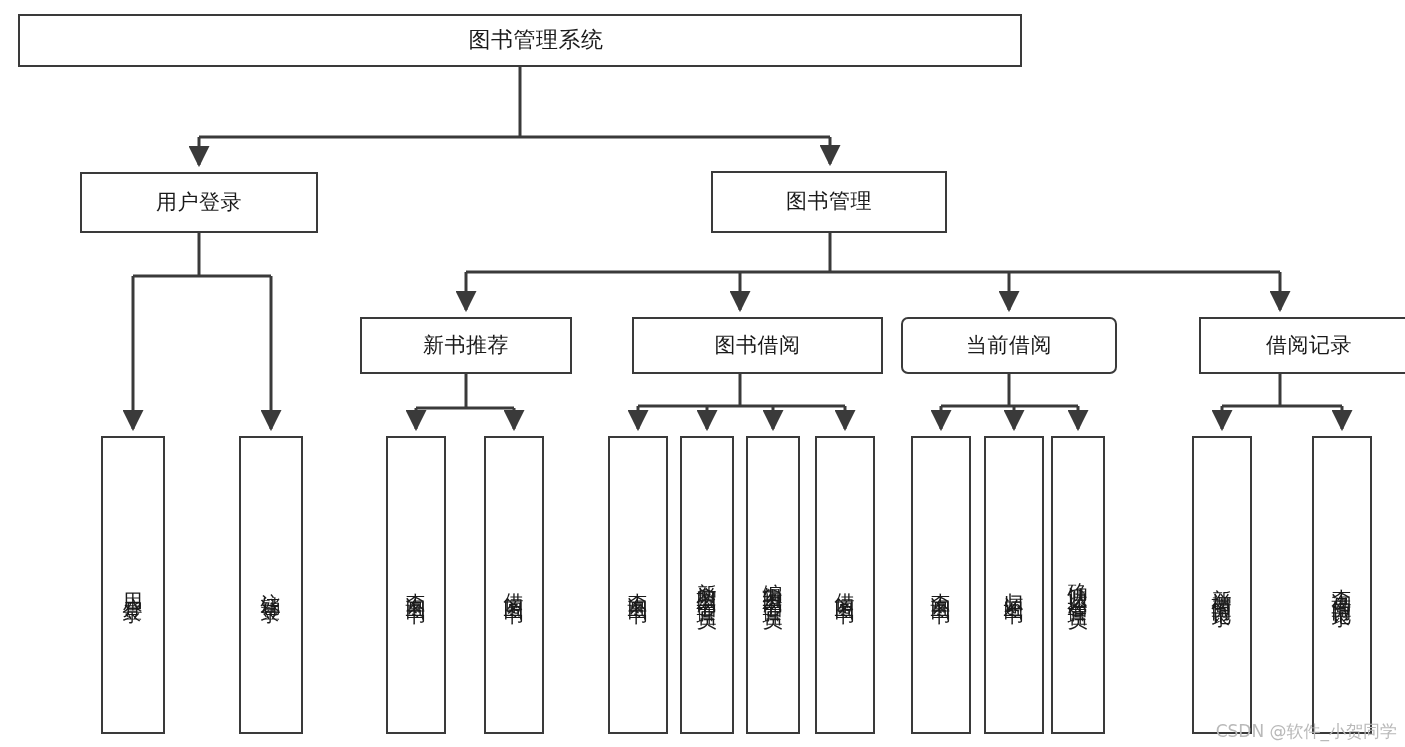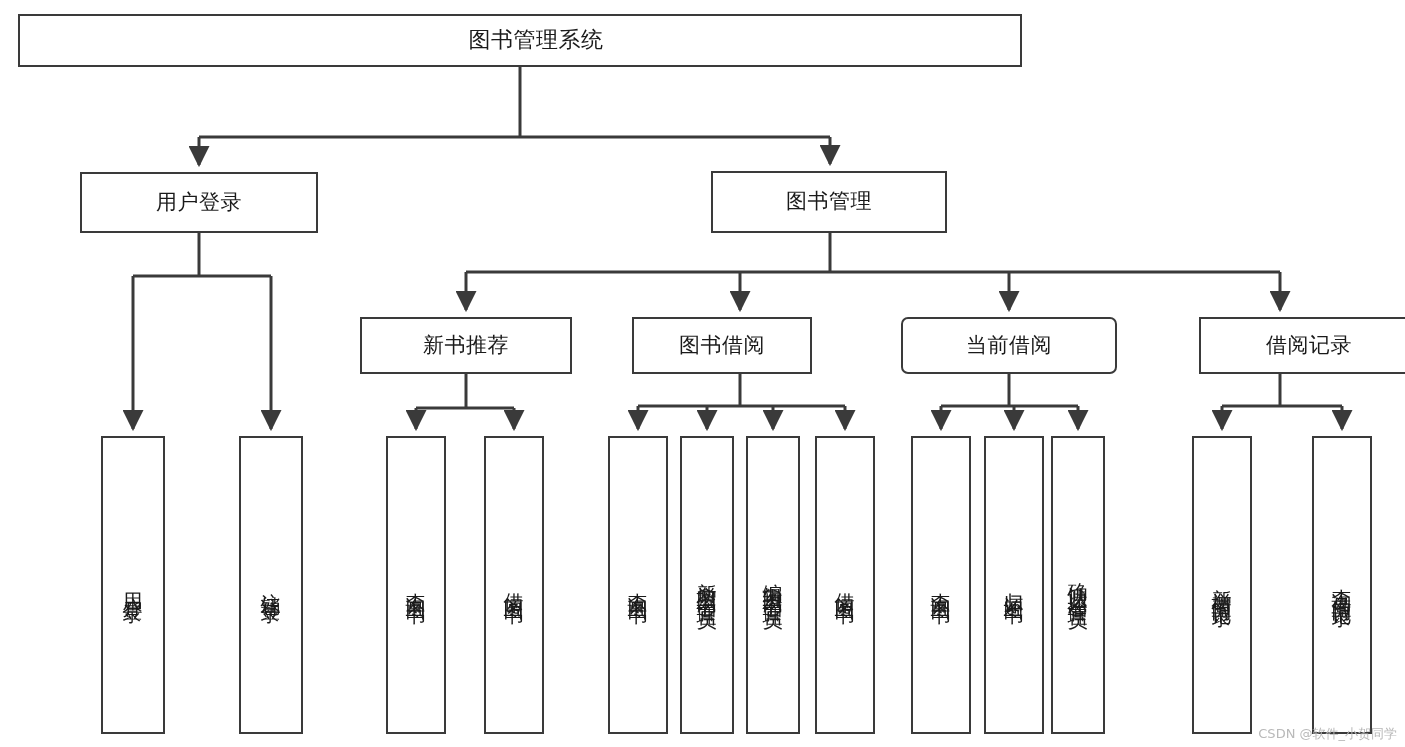--- a/index.html
+++ b/index.html
@@ -54,21 +54,21 @@
     max-height: 270px;
     white-space: nowrap;
   }
   .node .lbl {
     display: block;
   }
   #watermark {
     position: absolute;
     right: 8px;
     bottom: 4px;
-    font-size: 13px;
+    font-size: 17px;
     color: #b9b9b9;
     z-index: 5;
     white-space: nowrap;
   }
 </style>
 </head>
 <body>
 
 <div id="canvas">
 
@@ -129,21 +129,21 @@
   <div class="node h" style="left:80px; top:172px; width:238px; height:61px;">
     <span class="lbl">用户登录</span>
   </div>
   <div class="node h" style="left:711px; top:171px; width:236px; height:62px;">
     <span class="lbl">图书管理</span>
   </div>
 
   <div class="node h" style="left:360px; top:317px; width:212px; height:57px;">
     <span class="lbl">新书推荐</span>
   </div>
-  <div class="node h" style="left:632px; top:317px; width:180px; height:57px;">
+  <div class="node h" style="left:632px; top:317px; width:251px; height:57px;">
     <span class="lbl">图书借阅</span>
   </div>
   <div class="node h" style="left:901px; top:317px; width:216px; height:57px;border-radius:7px;">
     <span class="lbl">当前借阅</span>
   </div>
   <div class="node h" style="left:1170px; top:317px; width:220px; height:57px;margin-left:29px;">
     <span class="lbl">借阅记录</span>
   </div>
 
   <div class="node v" style="left:101px; top:436px; width:64px; height:298px;">

